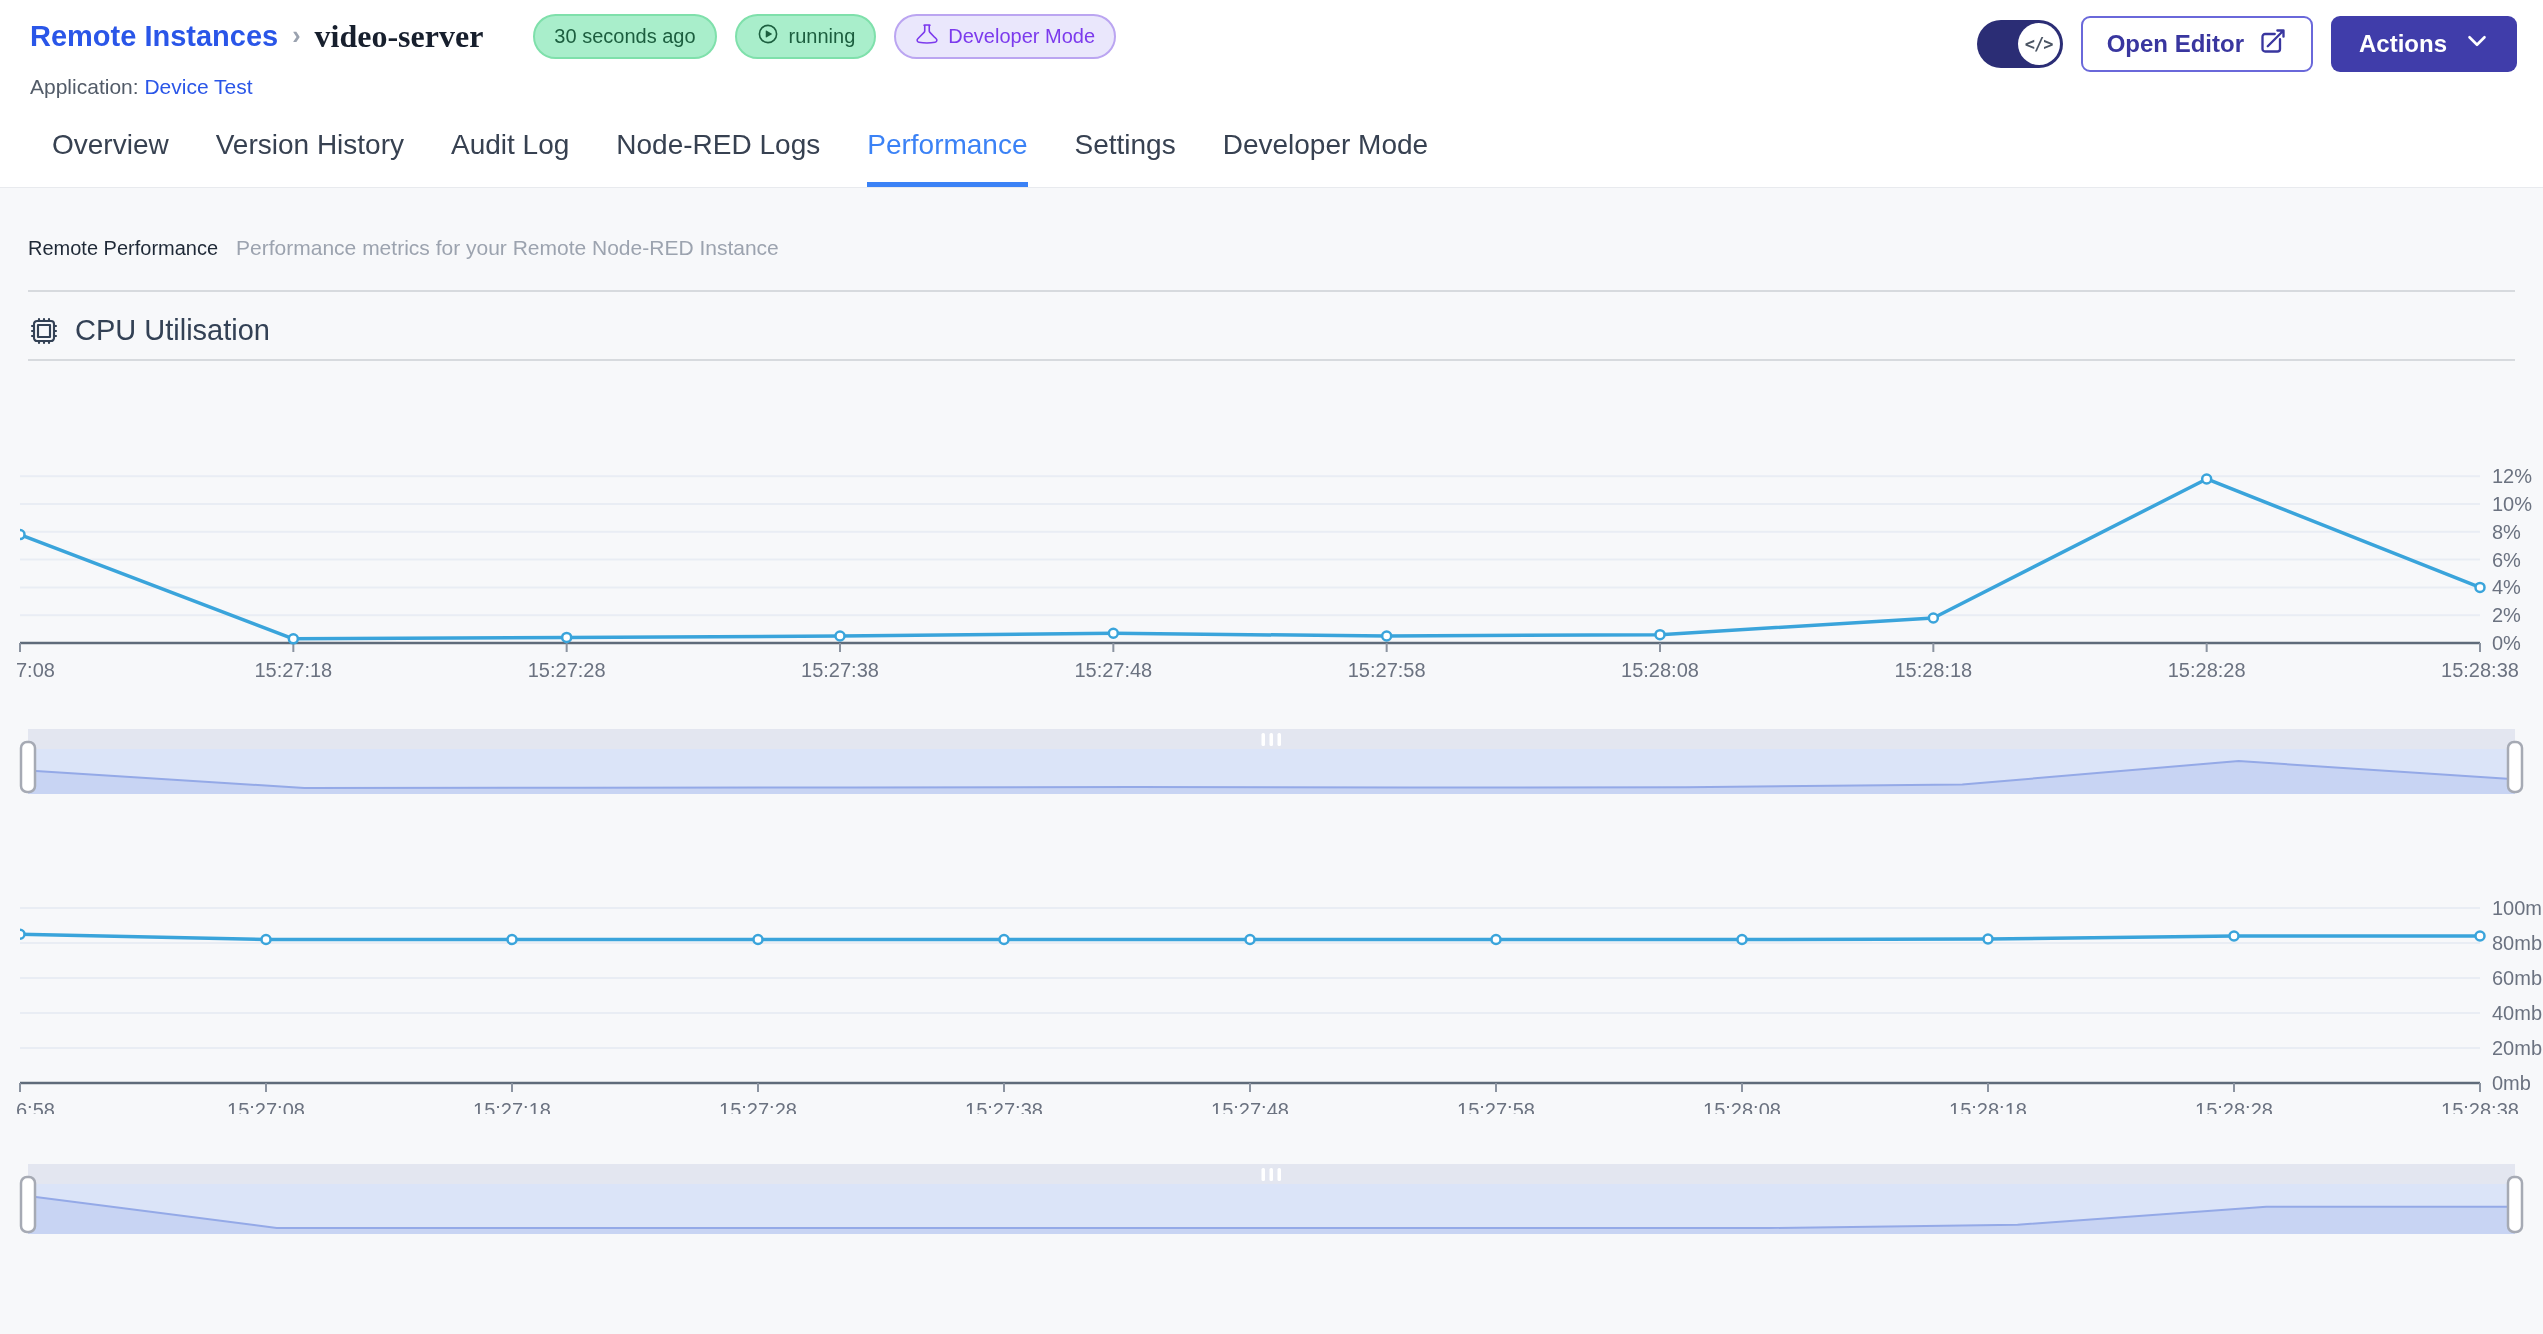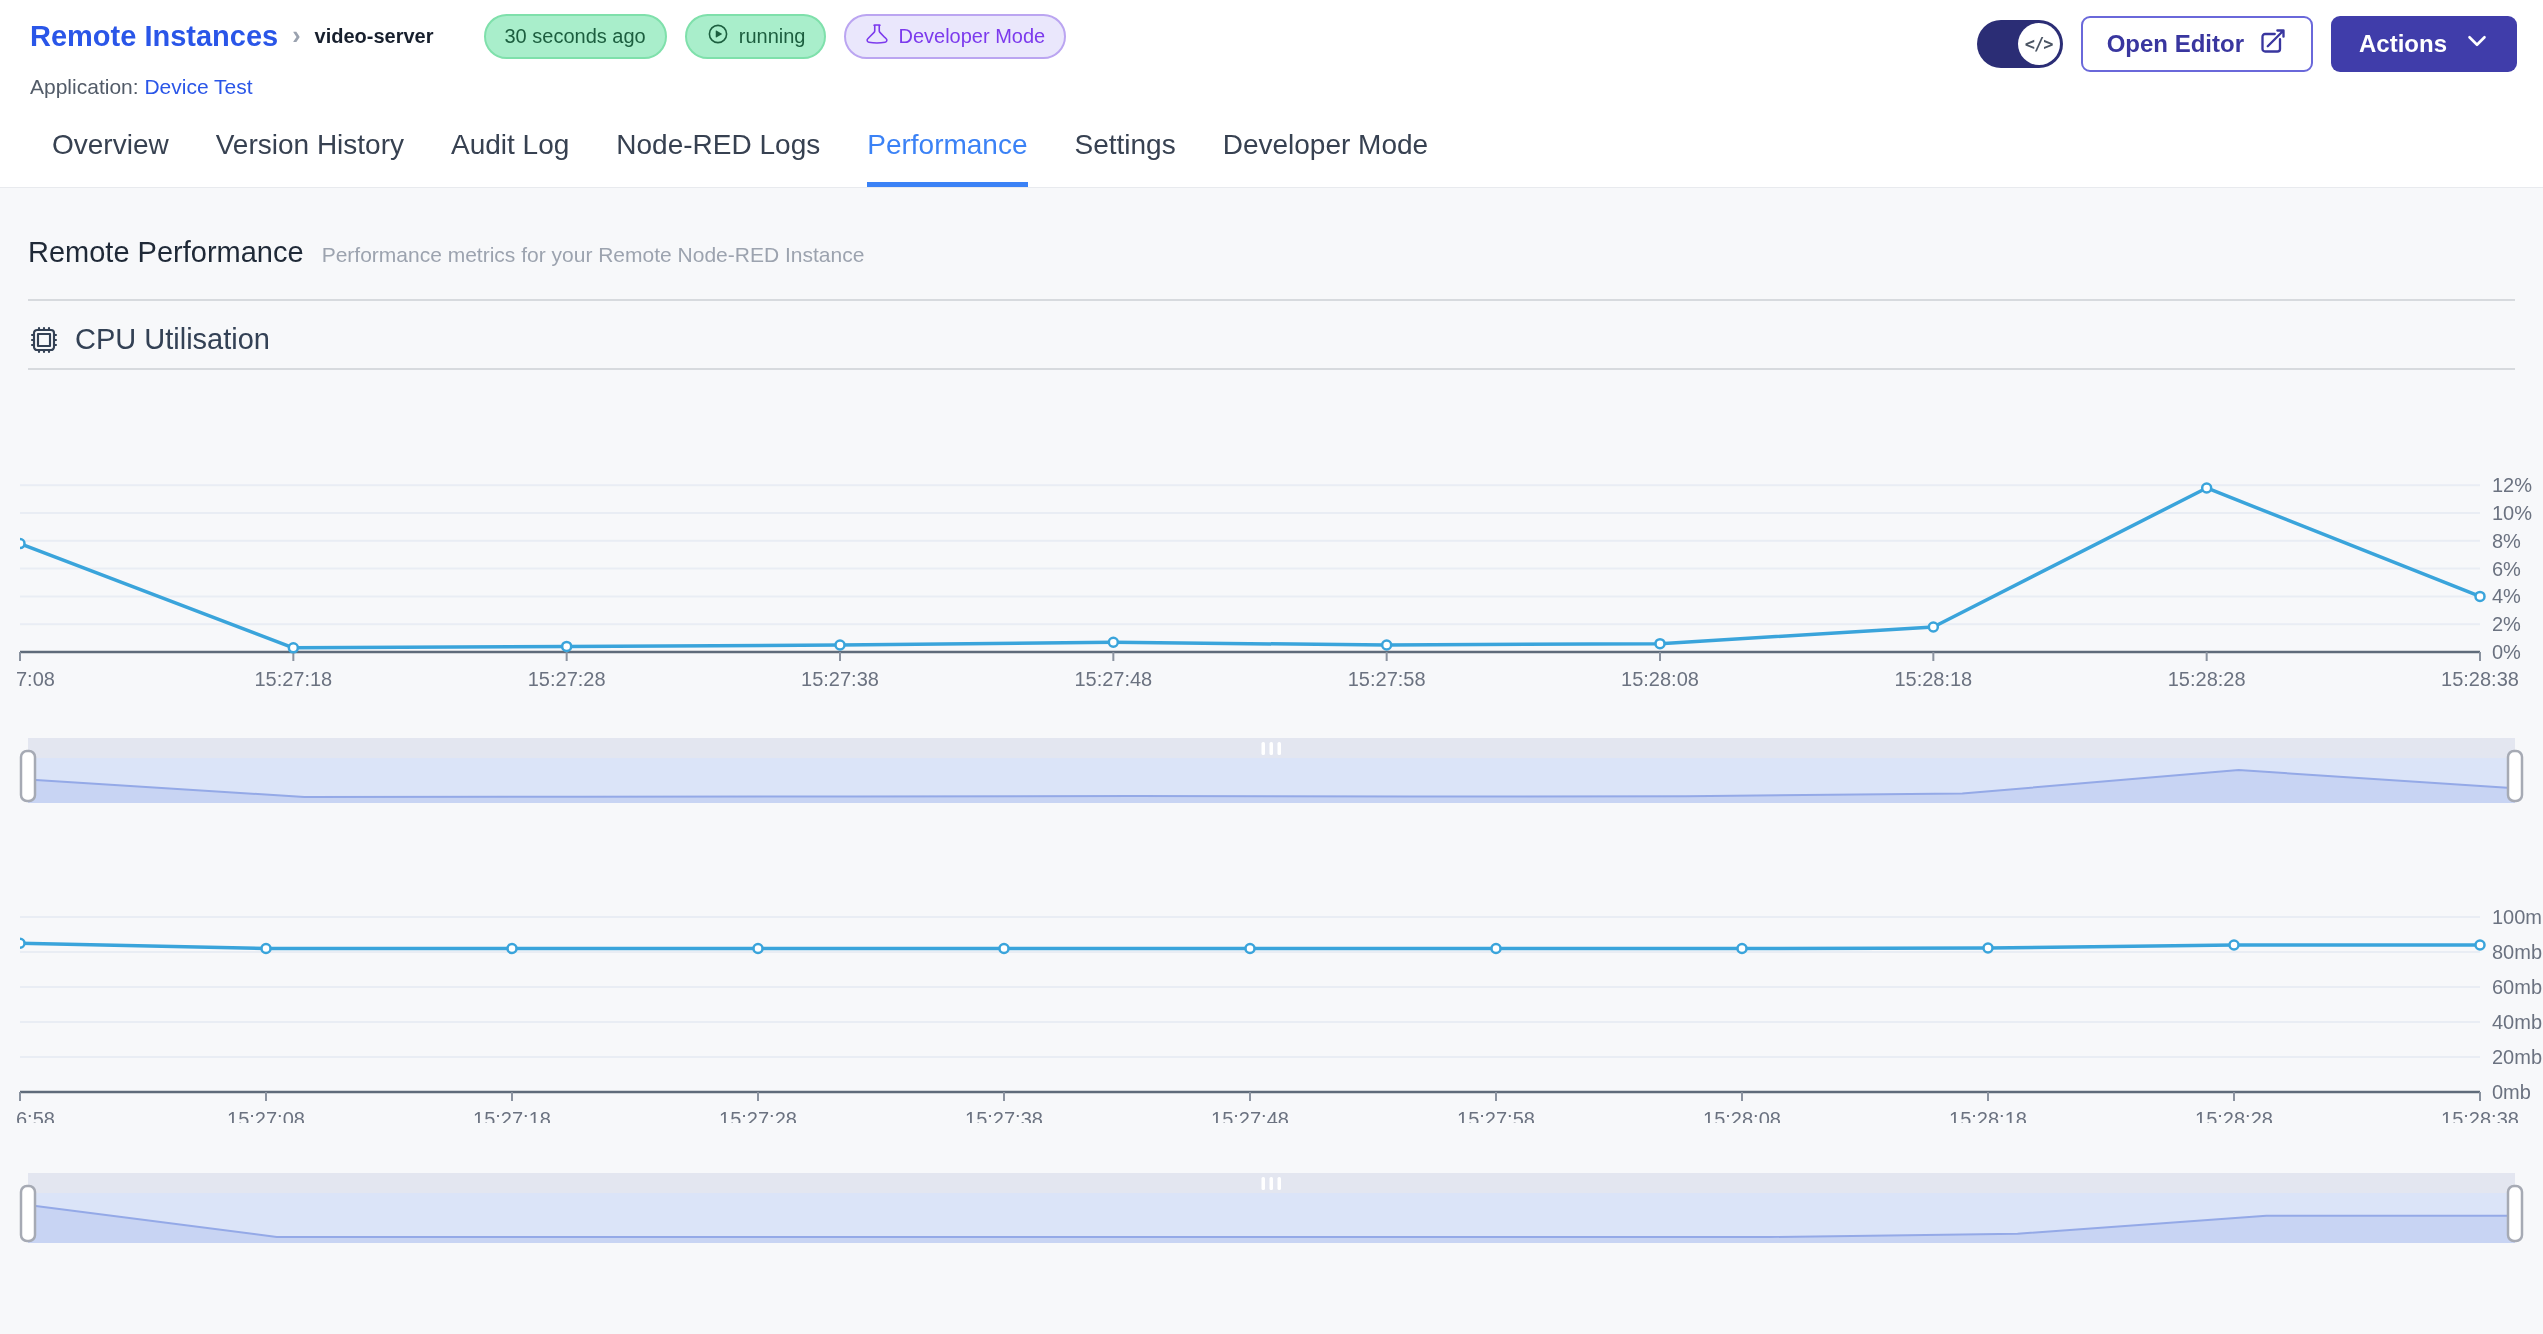--- a/index.html
+++ b/index.html
@@ -5,21 +5,21 @@
   * { box-sizing: border-box; margin: 0; padding: 0; }
   html, body { width: 2543px; height: 1334px; overflow: hidden; background: #ffffff;
     font-family: "Liberation Sans", sans-serif; }
 
   
   .header { display: flex; justify-content: space-between; align-items: flex-start;
     padding: 14px 26px 0 30px; background: #fff; }
   .bc-row { display: flex; align-items: center; gap: 14px; }
   .bc-link { color: #2a56e8; font-weight: 700; font-size: 29px; cursor: pointer; }
   .bc-sep { color: #9aa2af; font-size: 25px; font-weight: 600; padding-bottom: 2px; }
-  .bc-current { color: #171f2d; font-weight: 700; font-size: 20px; }
+  .bc-current { color: #171f2d; font-weight: 700; font-size: 32px; font-family: Liberation Serif, serif; }
   .badges { display: flex; gap: 18px; margin-left: 36px; }
   .badge { display: inline-flex; align-items: center; gap: 9px; border-radius: 999px;
     padding: 6px 19px; font-size: 20px; border: 2px solid; white-space: nowrap; }
   .badge.green { background: #a9eecb; border-color: #7fe0ab; color: #1c5e3f; }
   .badge.purple { background: #eae7fc; border-color: #bba5f1; color: #7c3aed; }
   .badge svg { width: 24px; height: 24px; }
   .app-row { margin-top: 16px; font-size: 21px; color: #525b68; }
   .app-link { color: #2a56e8; cursor: pointer; }
 
   .header-actions { display: flex; gap: 18px; align-items: center; padding-top: 2px; }
@@ -44,21 +44,21 @@
   .tab { font-size: 28px; color: #374151; padding: 4px 0 26px 0; position: relative;
     cursor: pointer; white-space: nowrap; }
   .tab.active { color: #3b82f6; }
   .tab.active::after { content: ""; position: absolute; left: 0; right: 0; bottom: 0;
     height: 5px; background: #3b82f6; }
 
   
   .content { background: #f7f8fa; padding: 0 28px 24px 28px; min-height: 1156px; }
   .page-head { padding-top: 48px; padding-bottom: 30px; border-bottom: 2px solid #d7dade;
     display: flex; align-items: baseline; gap: 18px; }
-  .page-title { font-size: 29px; color: #1f2937; font-weight: 500; }
+  .page-title { font-size: 20px; color: #1f2937; font-weight: 500; }
   .page-sub { font-size: 21px; color: #9ca3af; }
 
   .section-head { margin-top: 22px; padding-bottom: 12px; border-bottom: 2px solid #d7dade;
     display: flex; align-items: flex-end; gap: 15px; }
   .section-head.mem { margin-top: 26px; }
   .section-title { font-size: 29px; color: #334155; font-weight: 500; }
   .chip-icon svg { width: 32px; height: 32px; display: block; }
 
   .chart-wrap { margin: 0 -28px; }
   svg.chart { display: block; width: 2543px; height: 320px; }

